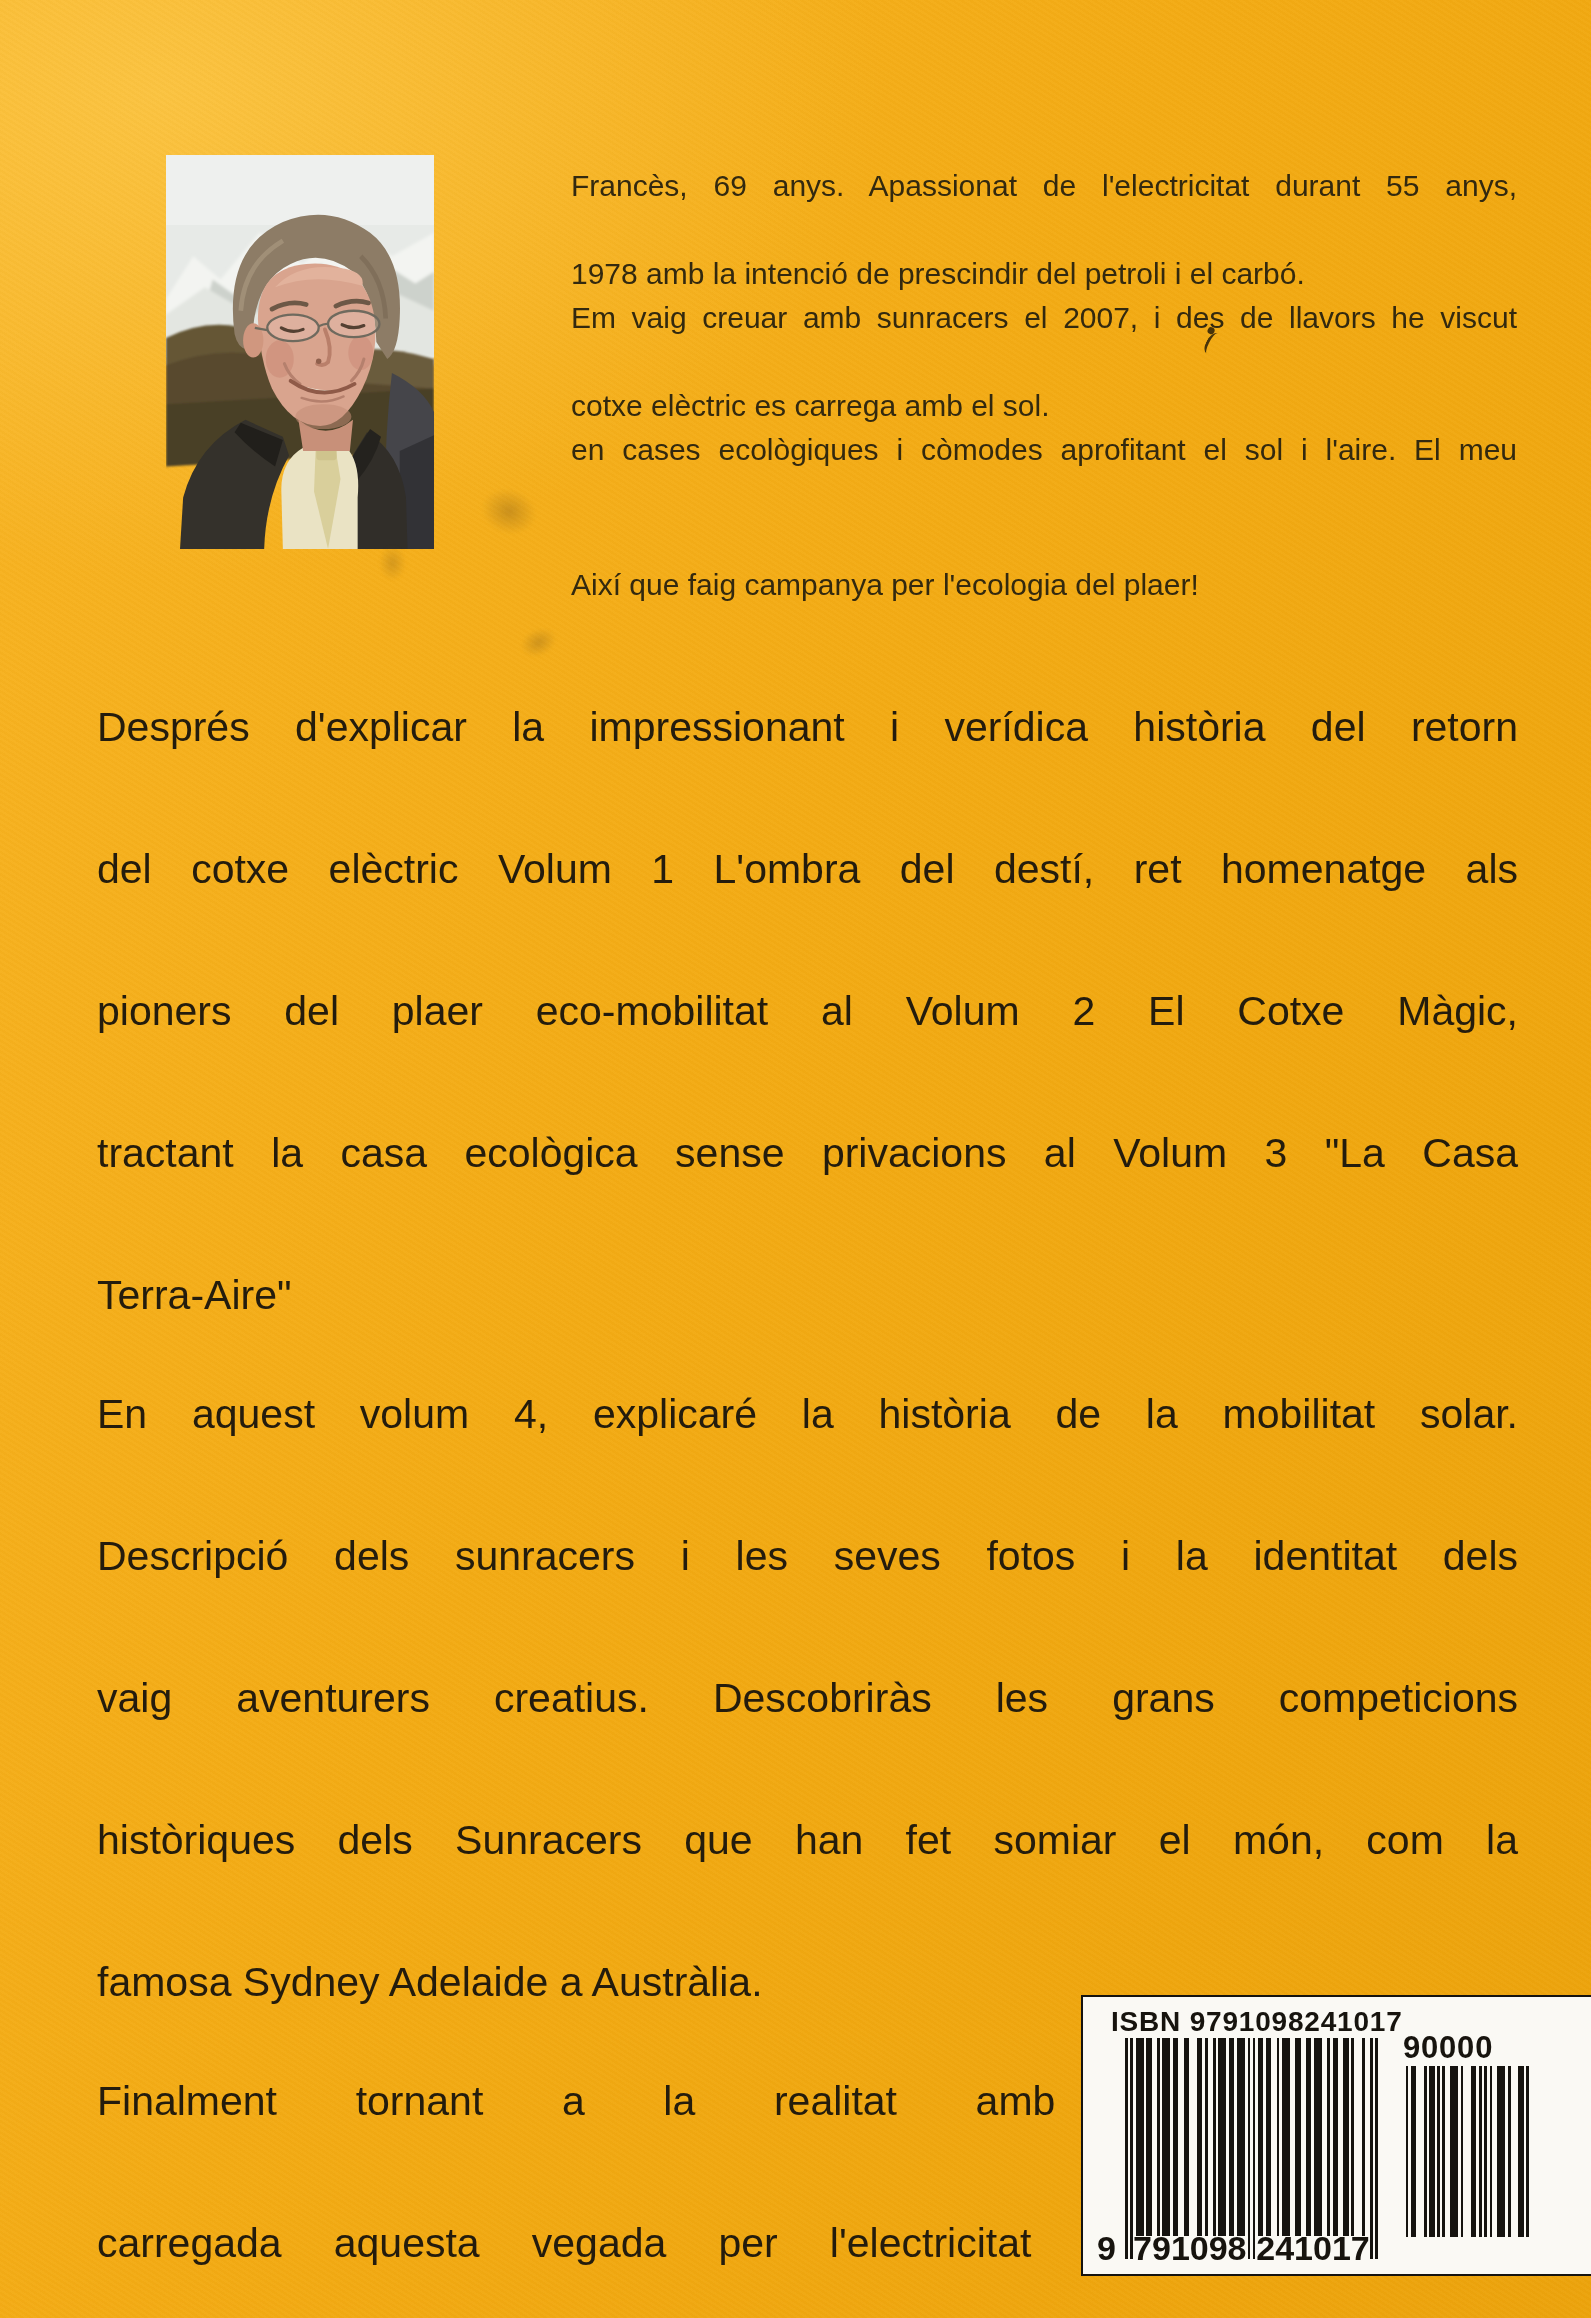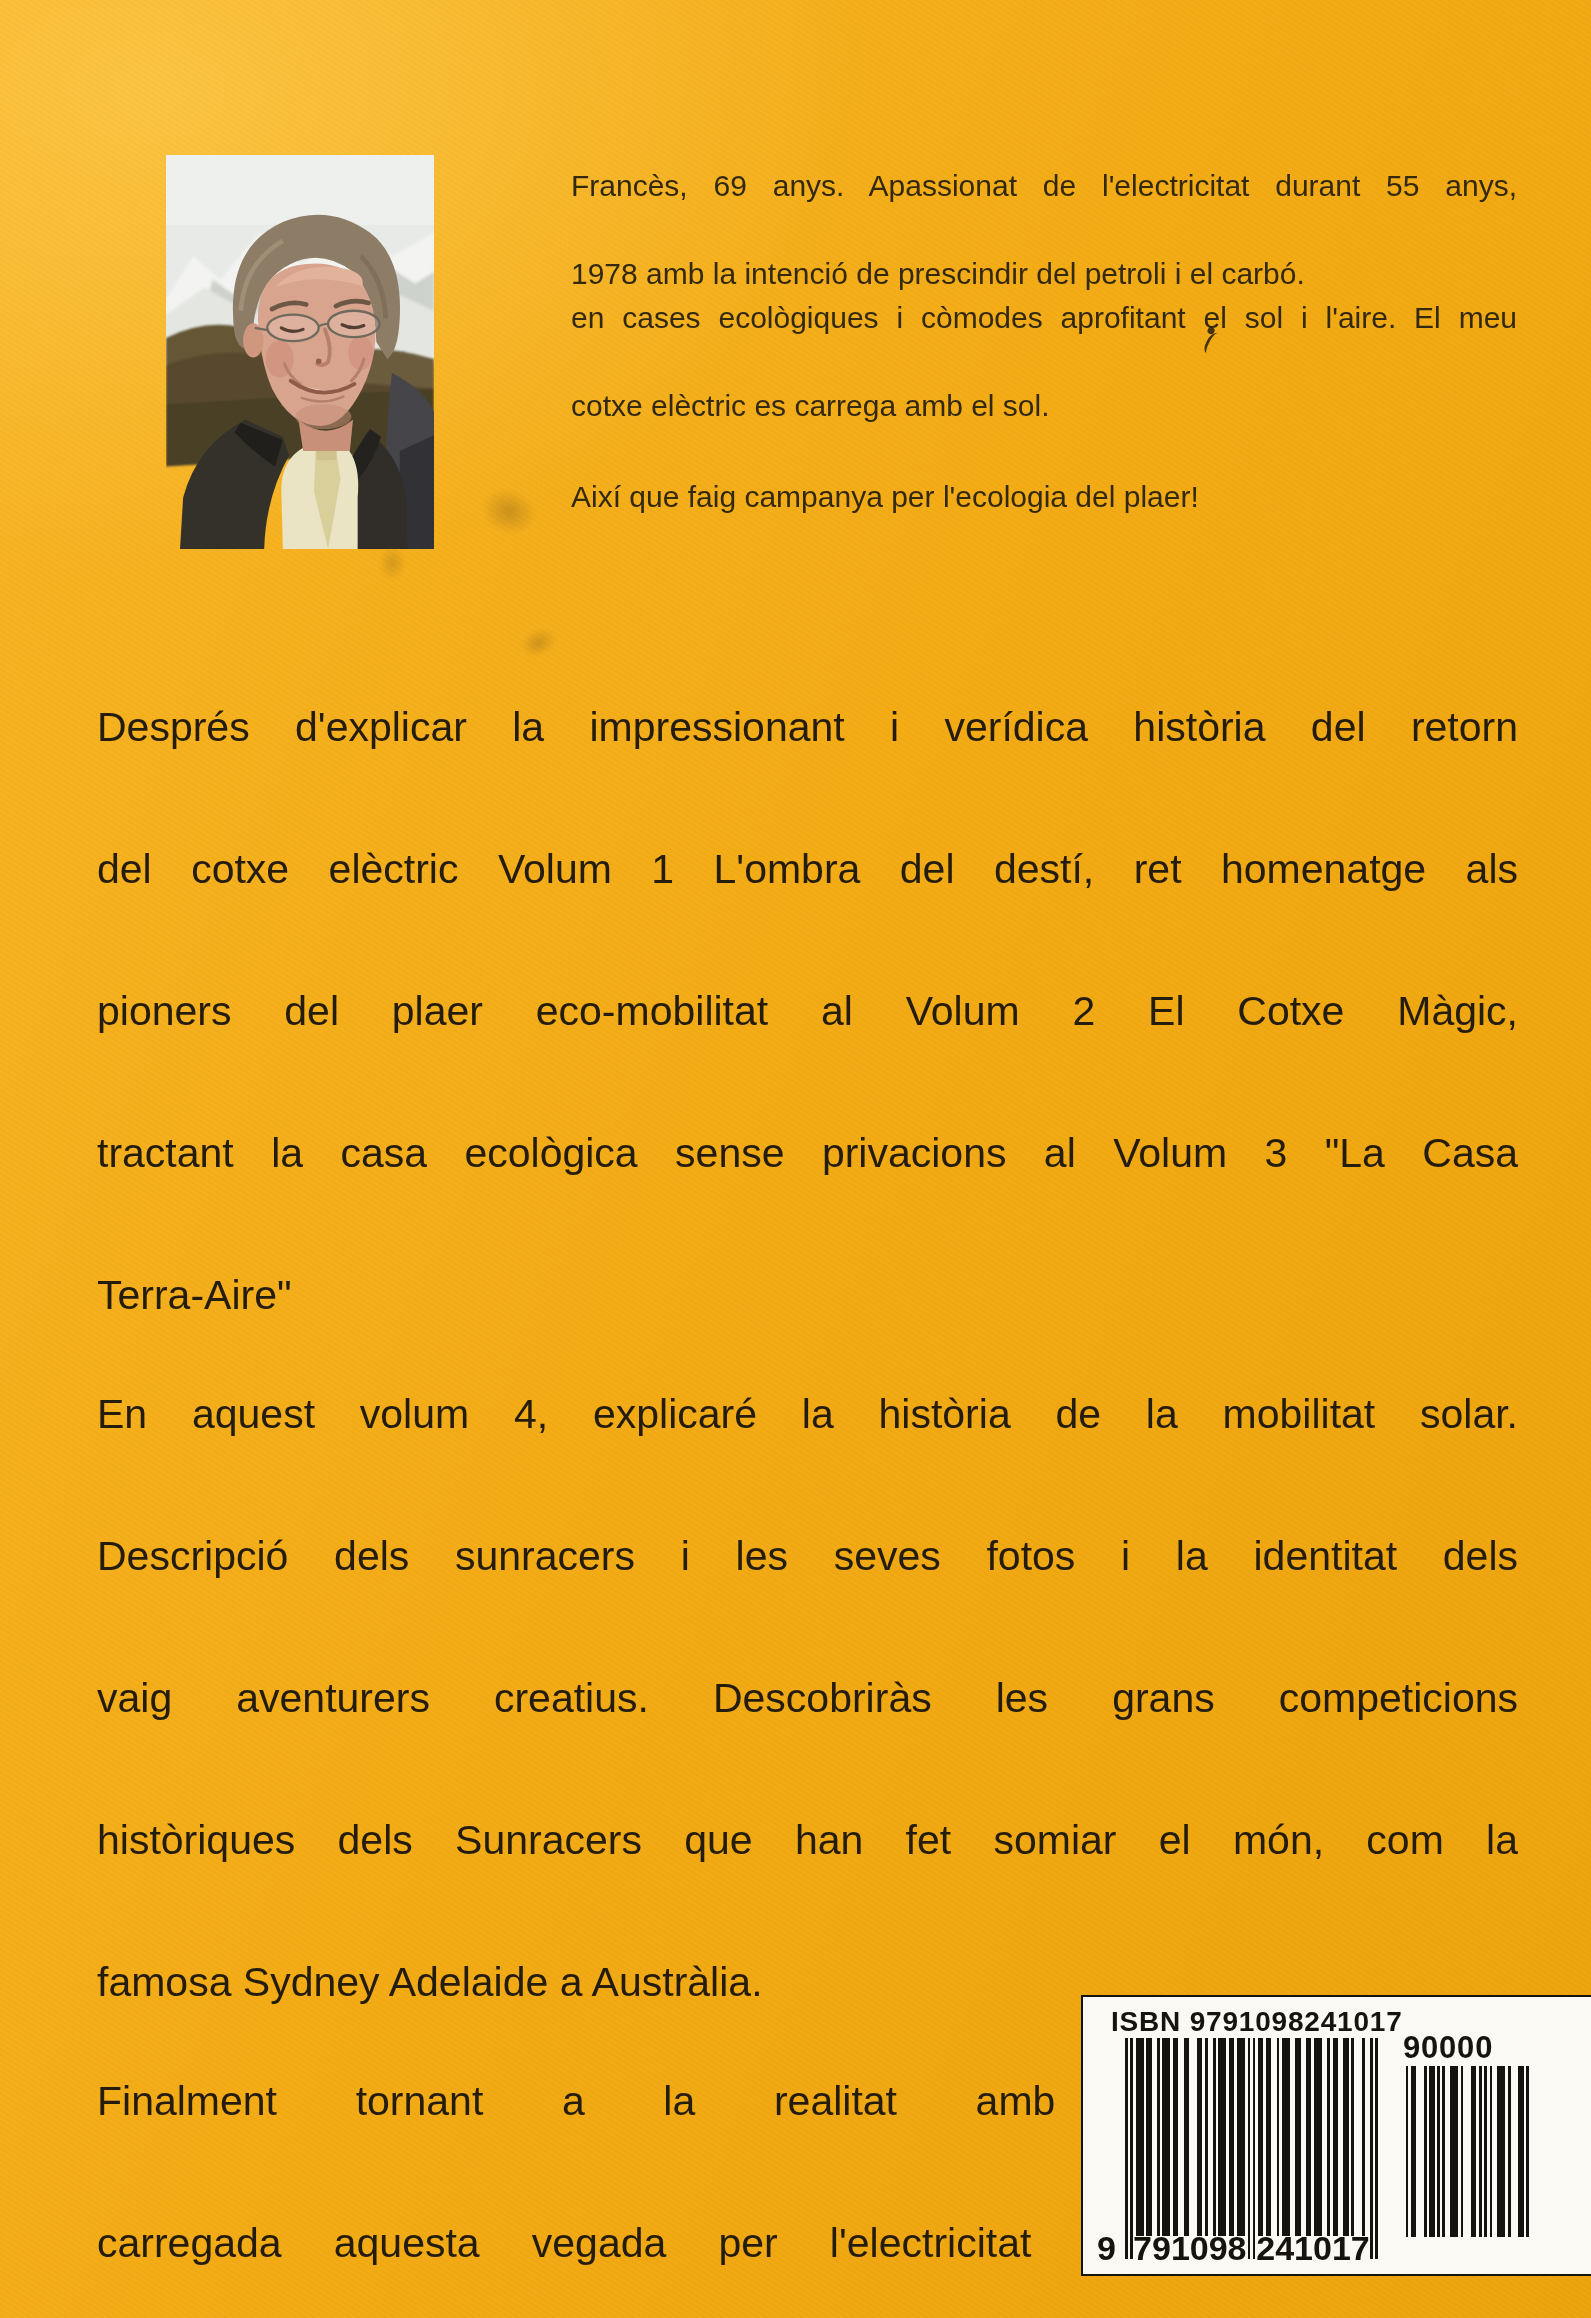--- a/index.html
+++ b/index.html
@@ -169,22 +169,23 @@
       <path d="M174,312 Q202,322 228,310" stroke="#b5806d" stroke-width="3" fill="none" stroke-linecap="round"></path>
 
       <ellipse cx="202" cy="336" rx="36" ry="16" fill="#c38d76" opacity=".55"></ellipse>
     </svg>
   </div>
 
   <div class="bio">
     <div>
         <div class="tline j">Francès, 69 anys. Apassionat de l'electricitat durant 55 anys,</div>
         <div class="tline">1978 amb la intenció de prescindir del petroli i el carbó.</div>
+        <div class="tline j">Em vaig creuar amb sunracers el 2007, i des de llavors he viscut</div>
+        <div class="tline">cotxe elèctric es carrega amb el sol.</div>
         <div class="tline j">en cases ecològiques i còmodes aprofitant el sol i l'aire. El meu</div>
-        <div class="tline">cotxe elèctric es carrega amb el sol.</div>
       </div>
     <div class="tagline">Així que faig campanya per l'ecologia del plaer!</div>
   </div>
 
   <div class="smudge s1"></div>
   <div class="smudge s2"></div>
   <div class="smudge s3"></div>
   <div class="stray-accent"></div>
 
   <div class="main-text">

